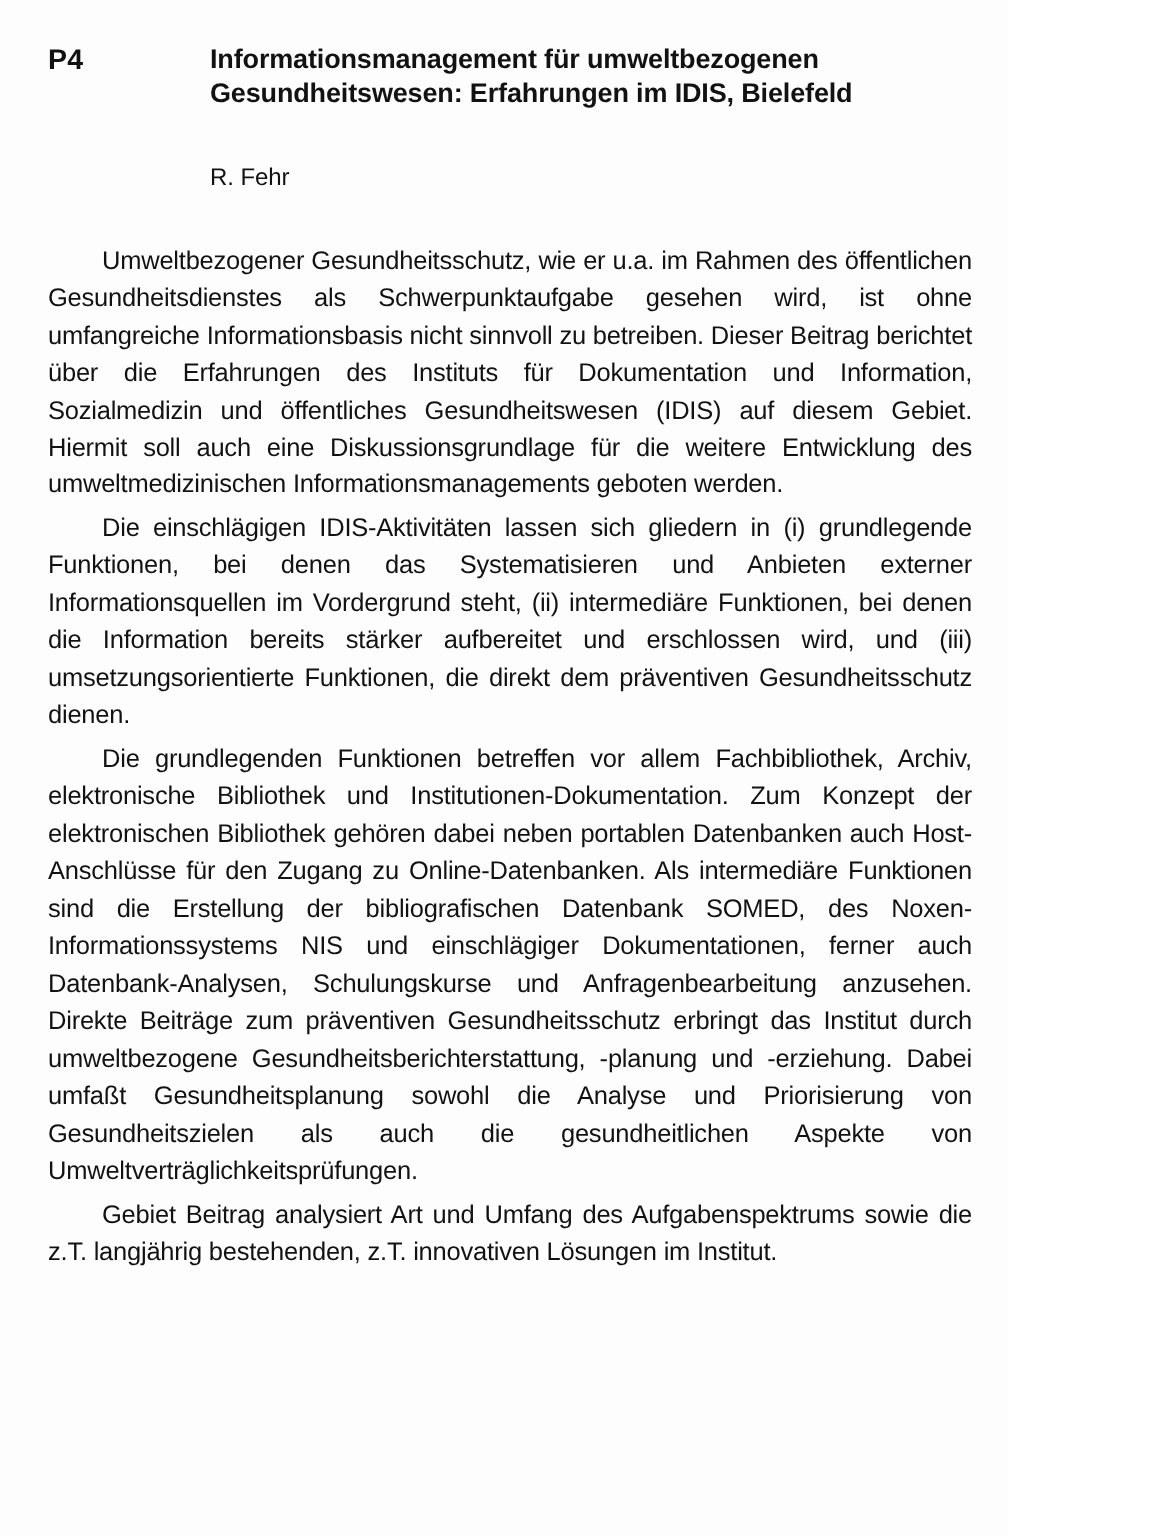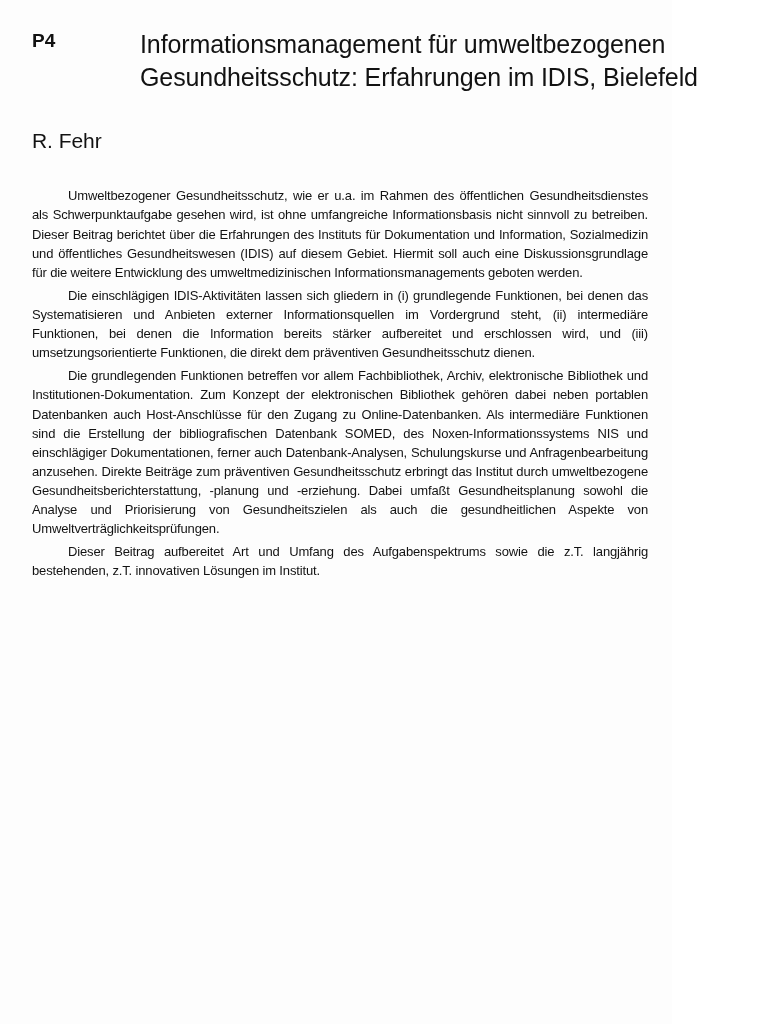--- a/index.html
+++ b/index.html
@@ -30,41 +30,42 @@
     flex: 0 0 auto;
     width: 108px;
     font-size: 19px;
     font-weight: bold;
     letter-spacing: 0.2px;
     line-height: 1.28;
     padding-top: 1px;
   }
   .title-block {
     flex: 1 1 auto;
-    font-size: 25px;
-    font-weight: normal;
+    font-size: 18px;
+    font-weight: bold;
     line-height: 1.3;
     letter-spacing: -0.1px;
   }
   .title-line {
     display: block;
     white-space: nowrap;
   }
   .meta-block {
+    margin-left: 108px;
     margin-top: 34px;
-    font-size: 21px;
+    font-size: 16px;
     line-height: 1.3;
     letter-spacing: -0.05px;
   }
   .affiliation {
     margin-top: 32px;
   }
   .abstract {
     margin-top: 32px;
-    font-size: 13px;
+    font-size: 17px;
     line-height: 1.47;
     letter-spacing: -0.15px;
     text-align: justify;
     text-justify: inter-word;
   }
   .abstract p {
     margin: 0;
     text-indent: 36px;
   }
   .abstract p.last {
@@ -78,28 +79,28 @@
 </style>
 </head>
 <body>
 
 <div class="page">
 
   <div class="header-row">
     <div class="paper-id">P4</div>
     <div class="title-block">
       <span class="title-line">Informationsmanagement für umweltbezogenen</span>
-      <span class="title-line">Gesundheitsschutz: Erfahrungen im IDIS, Bielefeld</span>
+      <span class="title-line">Gesundheitswesen: Erfahrungen im IDIS, Bielefeld</span>
     </div>
   </div>
 
   <div class="meta-block">
     <div>R. Fehr</div>
   </div>
 
   <div class="abstract">
     <p>Umweltbezogener Gesundheitsschutz, wie er u.a. im Rahmen des öffentlichen Gesundheitsdienstes als Schwerpunktaufgabe gesehen wird, ist ohne umfangreiche Informationsbasis nicht sinnvoll zu betreiben. Dieser Beitrag berichtet über die Erfahrungen des Instituts für Dokumentation und Information, Sozialmedizin und öffentliches Gesundheitswesen (IDIS) auf diesem Gebiet. Hiermit soll auch eine Diskussionsgrundlage für die weitere Entwicklung des umweltmedizinischen Informationsmanagements geboten werden.</p>
     <p>Die einschlägigen IDIS-Aktivitäten lassen sich gliedern in (i) grundlegende Funktionen, bei denen das Systematisieren und Anbieten externer Informationsquellen im Vordergrund steht, (ii) intermediäre Funktionen, bei denen die Information bereits stärker aufbereitet und erschlossen wird, und (iii) umsetzungsorientierte Funktionen, die direkt dem präventiven Gesundheitsschutz dienen.</p>
     <p>Die grundlegenden Funktionen betreffen vor allem Fachbibliothek, Archiv, elektronische Bibliothek und Institutionen-Dokumentation. Zum Konzept der elektronischen Bibliothek gehören dabei neben portablen Datenbanken auch Host-Anschlüsse für den Zugang zu Online-Datenbanken. Als intermediäre Funktionen sind die Erstellung der bibliografischen Datenbank SOMED, des Noxen-Informationssystems NIS und einschlägiger Dokumentationen, ferner auch Datenbank-Analysen, Schulungskurse und Anfragenbearbeitung anzusehen. Direkte Beiträge zum präventiven Gesundheitsschutz erbringt das Institut durch umweltbezogene Gesundheitsberichterstattung, -planung und -erziehung. Dabei umfaßt Gesundheitsplanung sowohl die Analyse und Priorisierung von Gesundheitszielen als auch die gesundheitlichen Aspekte von Umweltverträglichkeitsprüfungen.</p>
-    <p class="last">Dieser Beitrag aufbereitet Art und Umfang des Aufgabenspektrums sowie die z.T. langjährig bestehenden, z.T. innovativen Lösungen im Institut.</p>
+    <p class="last">Gebiet Beitrag analysiert Art und Umfang des Aufgabenspektrums sowie die z.T. langjährig bestehenden, z.T. innovativen Lösungen im Institut.</p>
   </div>
 
 </div>
 
 </body></html>

